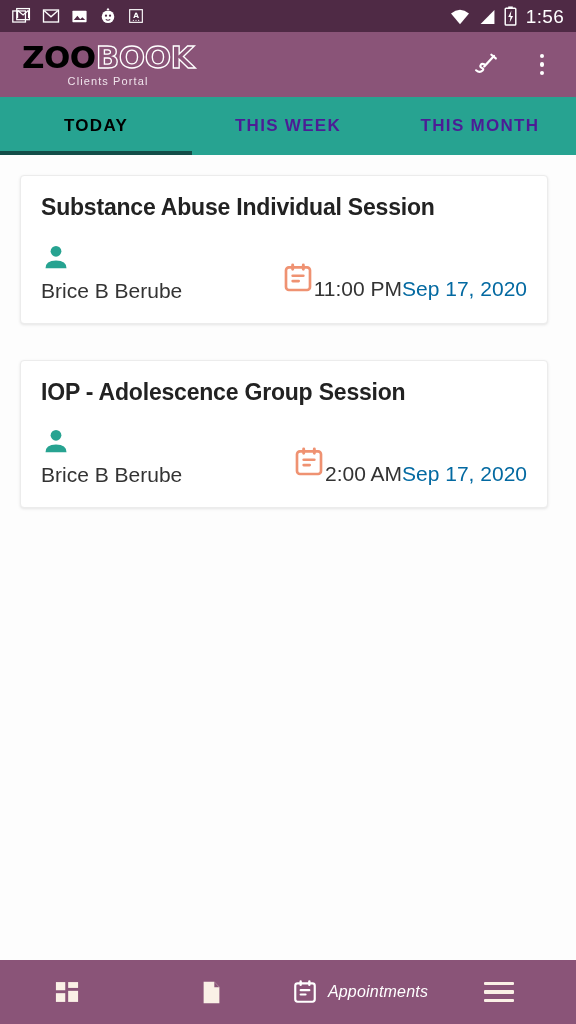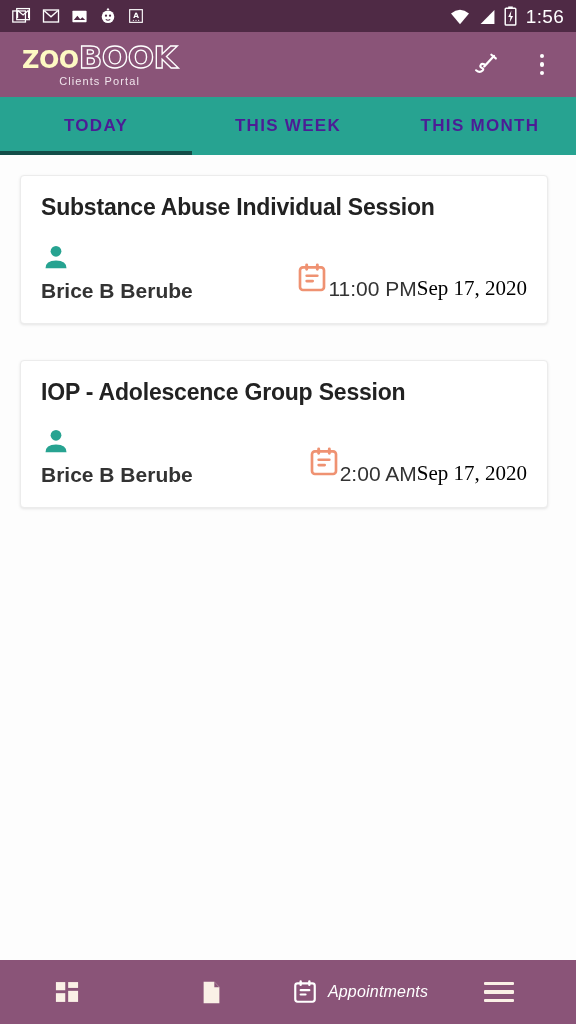--- a/index.html
+++ b/index.html
@@ -28,21 +28,21 @@
   .appbar {
     flex:0 0 65px; height:65px;
     background:#8a5478;
     display:flex; align-items:center;
     padding:0 18px 0 22px;
     position:relative;
   }
   .logo-wrap { display:flex; flex-direction:column; align-items:center; }
   .logo-line { display:flex; align-items:baseline; }
   .logo-zoo {
-    font-size:24px; font-weight:700; color:#fef9c3;
+    font-size:31px; font-weight:700; color:#000000;
     letter-spacing:-0.5px; line-height:1;
     font-family:"DejaVu Sans", sans-serif;
   }
   .logo-book {
     font-size:31px; font-weight:700; line-height:1;
     letter-spacing:-0.5px;
     color:transparent;
     -webkit-text-stroke:1.3px #ffffff;
     font-family:"DejaVu Sans", sans-serif;
   }
@@ -60,21 +60,21 @@
     flex:0 0 58px; height:58px;
     background:#27a391;
     display:flex; align-items:stretch; position:relative;
   }
   .tab {
     flex:1; display:flex; align-items:center; justify-content:center;
     font-size:17px; font-weight:700; letter-spacing:1.3px;
     color:#4c1d95; cursor:pointer; user-select:none;
     position:relative;
   }
-  .tab.active { color:#4c1d95; }
+  .tab.active { color:#000000; }
   .tab.active::after {
     content:""; position:absolute; left:0; right:0; bottom:0;
     height:4px; background:#134d48;
   }
 
   
   .content { flex:1 1 auto; background:#fdfdfd; padding:20px 28px 0 20px; overflow:hidden; }
 
   .card {
     background:#ffffff;
@@ -86,25 +86,25 @@
     position:relative;
   }
   .card-title {
     font-size:23px; font-weight:700; color:#222222;
     letter-spacing:-0.2px; line-height:1.2;
     margin-bottom:20px;
   }
   .card-body { display:flex; align-items:flex-end; justify-content:space-between; }
   .card-left { display:flex; flex-direction:column; }
   .person-icon { margin-bottom:7px; }
-  .client-name { font-size:21px; color:#333333; line-height:1.15;font-weight:bold; }
+  .client-name { font-size:21px; color:#333333; line-height:1.15; }
   .card-right { display:flex; flex-direction:row; align-items:flex-end; }
   .cal-icon { margin-bottom:9px; }
   .appt-time { font-size:21px; color:#333333; line-height:1.3; }
-  .appt-date { font-size:21px; color:#000000; line-height:1.3;font-family:Liberation Serif, serif; }
+  .appt-date { font-size:21px; color:#0369a1; line-height:1.3; }
 
   
   .bottomnav {
     flex:0 0 64px; height:64px;
     background:#8a5478;
     display:flex; align-items:stretch;
   }
   .navitem {
     flex:1; display:flex; flex-direction:row;
     align-items:center; justify-content:center;

